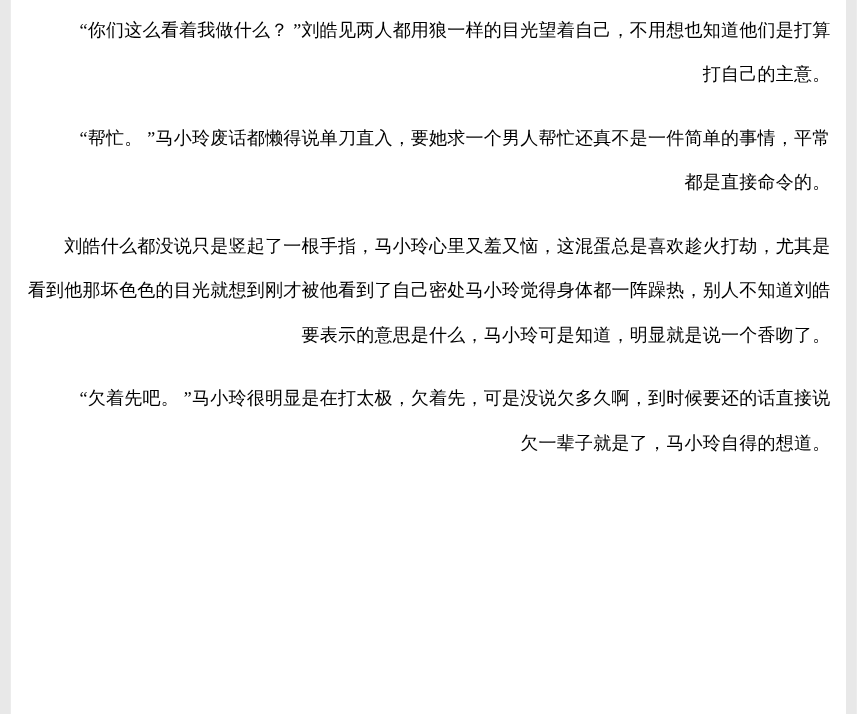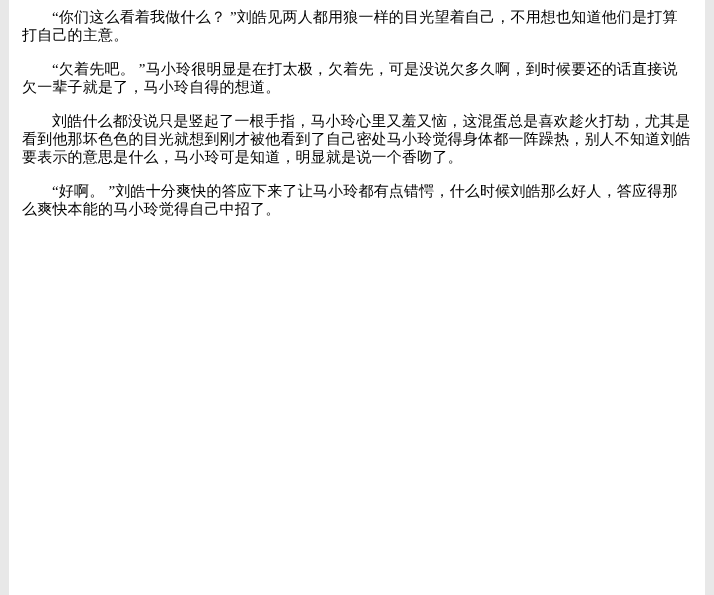--- a/index.html
+++ b/index.html
@@ -33,37 +33,37 @@
 
   .content {
     position: relative;
     padding: 8px 22px 0 22px;
     box-sizing: border-box;
     width: 714px;
   }
   p.para {
     margin: 0 0 16px 0;
     font-size: 15px;
-    line-height: 18px;
+    line-height: 37px;
     color: #000000;
     text-indent: 2em;
     letter-spacing: 0.2px;
-    text-align: left;
+    text-align: right;
     word-break: break-all;
   }
   p.para:last-child {
     margin-bottom: 0;
   }
 </style>
 </head>
 <body>
 
 <div id="page">
   <div class="edge-bar left"></div>
   <div class="edge-bar right"></div>
 
   <div class="content">
     <p class="para">“你们这么看着我做什么？ ”刘皓见两人都用狼一样的目光望着自己，不用想也知道他们是打算打自己的主意。</p>
+    <p class="para">“帮忙。 ”马小玲废话都懒得说单刀直入，要她求一个男人帮忙还真不是一件简单的事情，平常都是直接命令的。</p>
+    <p class="para">刘皓什么都没说只是竖起了一根手指，马小玲心里又羞又恼，这混蛋总是喜欢趁火打劫，尤其是看到他那坏色色的目光就想到刚才被他看到了自己密处马小玲觉得身体都一阵躁热，别人不知道刘皓要表示的意思是什么，马小玲可是知道，明显就是说一个香吻了。</p>
     <p class="para">“欠着先吧。 ”马小玲很明显是在打太极，欠着先，可是没说欠多久啊，到时候要还的话直接说欠一辈子就是了，马小玲自得的想道。</p>
-    <p class="para">刘皓什么都没说只是竖起了一根手指，马小玲心里又羞又恼，这混蛋总是喜欢趁火打劫，尤其是看到他那坏色色的目光就想到刚才被他看到了自己密处马小玲觉得身体都一阵躁热，别人不知道刘皓要表示的意思是什么，马小玲可是知道，明显就是说一个香吻了。</p>
-    <p class="para">“好啊。 ”刘皓十分爽快的答应下来了让马小玲都有点错愕，什么时候刘皓那么好人，答应得那么爽快本能的马小玲觉得自己中招了。</p>
   </div>
 </div>
 
 </body></html>

